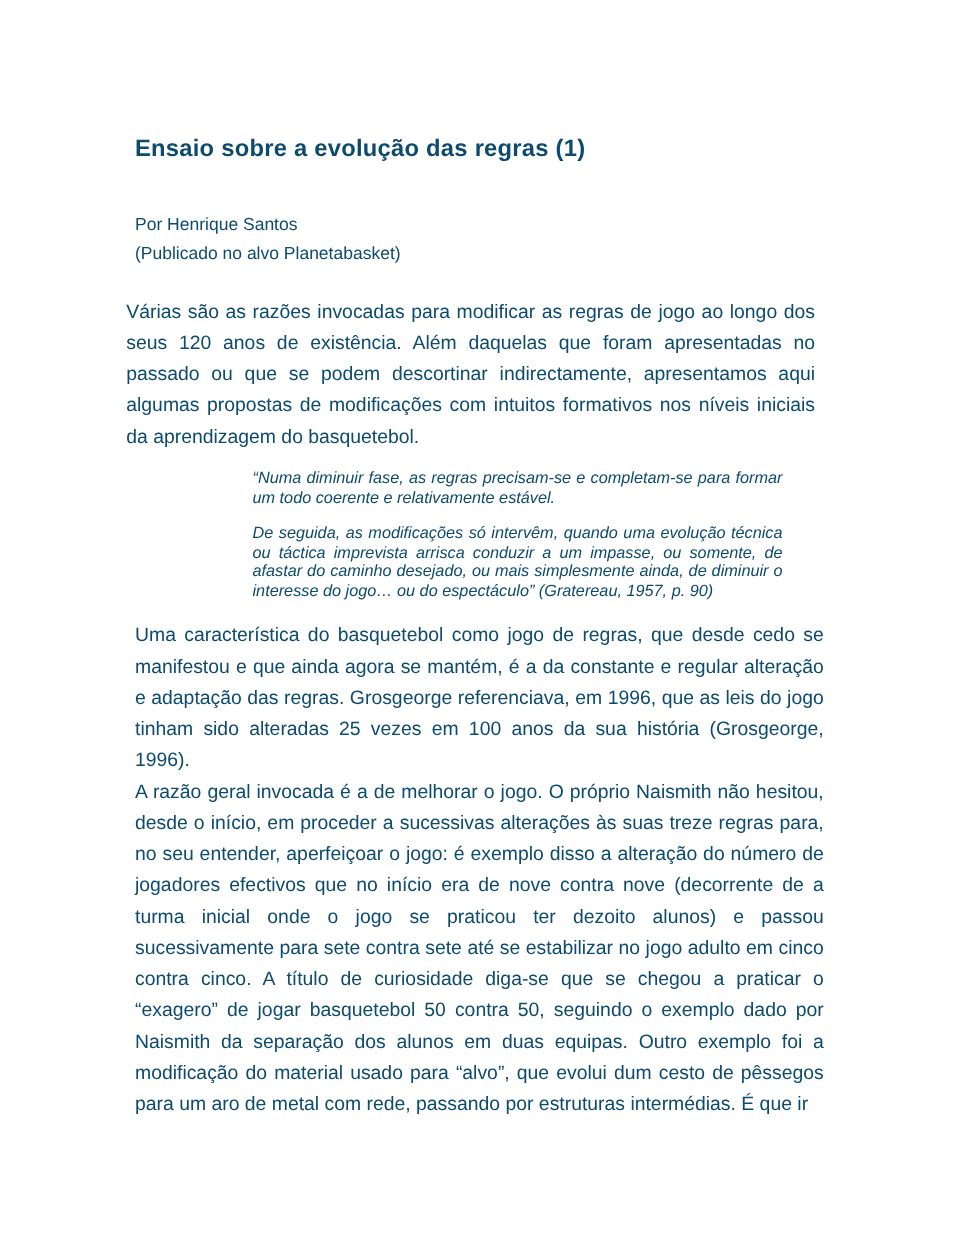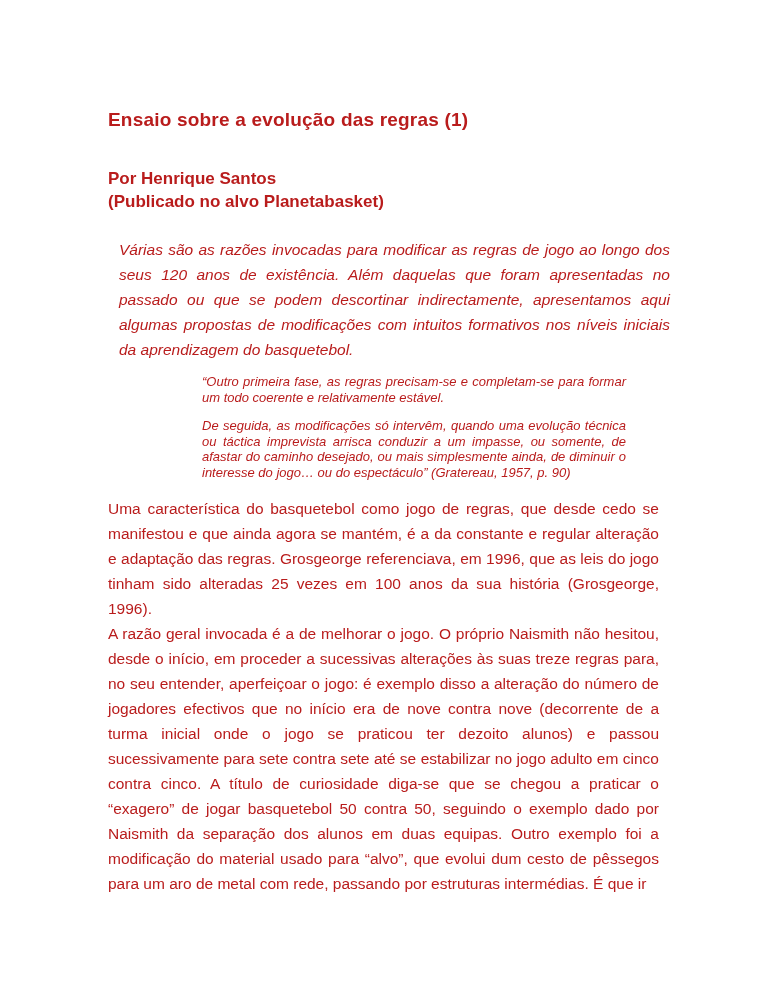--- a/index.html
+++ b/index.html
@@ -2,51 +2,50 @@
 <html><head>
 <meta charset="utf-8">
 <style>
   html, body { margin: 0; padding: 0; }
   body { background: #ffffff; }
   .page {
     position: relative;
     width: 768px;
     height: 994px;
     background: #ffffff;
-    color: #b91c1c;
+    color: #0c4a6e;
     font-family: "Liberation Sans", "DejaVu Sans", sans-serif;
     overflow: hidden;
   }
   .doc-title {
     position: absolute;
     left: 108px;
     top: 109px;
     width: 552px;
     margin: 0;
     font-size: 19px;
     font-weight: 700;
     letter-spacing: 0.2px;
   }
   .byline-block {
     position: absolute;
     left: 108px;
     top: 168px;
     width: 552px;
-    font-size: 17px;
+    font-size: 14px;
     line-height: 22.5px;
-    font-weight: 700;
+    font-weight: 400;
   }
   .intro {
     position: absolute;
-    left: 119px;
+    left: 101px;
     top: 237px;
     width: 551px;
     font-size: 15.5px;
     line-height: 25px;
-    font-style: italic;
     text-align: justify;
   }
   .quote {
     position: absolute;
     left: 202px;
     top: 374px;
     width: 424px;
     font-size: 13px;
     line-height: 15.6px;
     font-style: italic;
@@ -74,21 +73,21 @@
   <h1 class="doc-title">Ensaio sobre a evolução das regras (1)</h1>
 
   <div class="byline-block">
     <div>Por Henrique Santos</div>
     <div>(Publicado no alvo Planetabasket)</div>
   </div>
 
   <div class="intro">Várias são as razões invocadas para modificar as regras de jogo ao longo dos seus 120 anos de existência. Além daquelas que foram apresentadas no passado ou que se podem descortinar indirectamente, apresentamos aqui algumas propostas de modificações com intuitos formativos nos níveis iniciais da aprendizagem do basquetebol.</div>
 
   <div class="quote">
-    <p>“Outro primeira fase, as regras precisam-se e completam-se para formar um todo coerente e relativamente estável.</p>
+    <p>“Numa diminuir fase, as regras precisam-se e completam-se para formar um todo coerente e relativamente estável.</p>
     <p>De seguida, as modificações só intervêm, quando uma evolução técnica ou táctica imprevista arrisca conduzir a um impasse, ou somente, de afastar do caminho desejado, ou mais simplesmente ainda, de diminuir o interesse do jogo… ou do espectáculo” (Gratereau, 1957, p. 90)</p>
   </div>
 
   <div class="body-text">
     <p>Uma característica do basquetebol como jogo de regras, que desde cedo se manifestou e que ainda agora se mantém, é a da constante e regular alteração e adaptação das regras. Grosgeorge referenciava, em 1996, que as leis do jogo tinham sido alteradas 25 vezes em 100 anos da sua história (Grosgeorge, 1996).</p>
     <p><span>A razão geral invocada é a de </span><span class="bold">melhorar o jogo</span><span>. O próprio Naismith não hesitou, desde o início, em proceder a sucessivas alterações às suas treze regras para, no seu entender, aperfeiçoar o jogo: é exemplo disso a alteração do número de jogadores efectivos que no início era de nove contra nove (decorrente de a turma inicial onde o jogo se praticou ter dezoito alunos) e passou sucessivamente para sete contra sete até se estabilizar no jogo adulto em cinco contra cinco. A título de curiosidade diga-se que se chegou a praticar o “exagero” de jogar basquetebol 50 contra 50, seguindo o exemplo dado por Naismith da separação dos alunos em duas equipas. Outro exemplo foi a modificação do material usado para “alvo”, que evolui dum cesto de pêssegos para um aro de metal com rede, passando por estruturas intermédias. É que ir</span></p>
   </div>
 
 </div>
 

